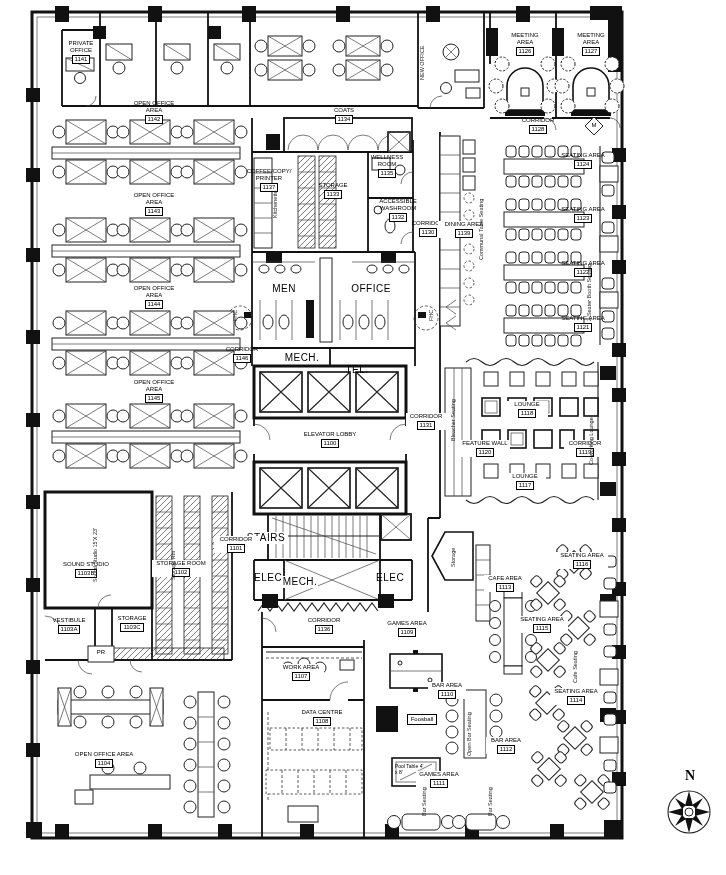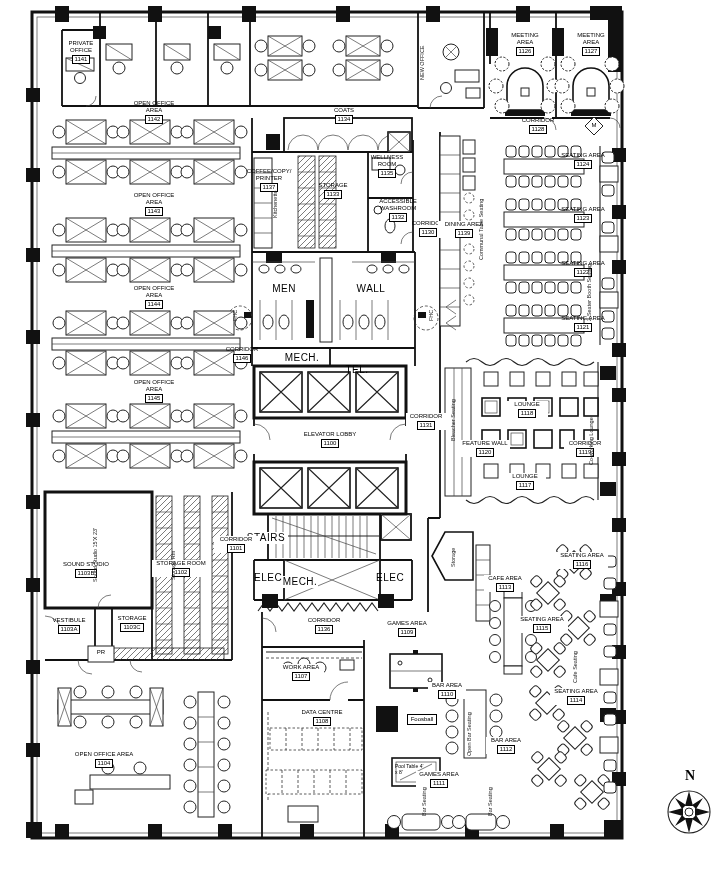--- a/index.html
+++ b/index.html
@@ -508,21 +508,21 @@
 <div class="lbl" style="left:516px;top:117px;width:44px"><div class="nm">CORRIDOR</div><div class="num">1128</div></div>
 <div class="lbl" style="left:438px;top:221px;width:52px;background:#fff"><div class="nm">DINING AREA</div><div class="num">1139</div></div>
 <div class="lbl" style="left:558px;top:152px;width:50px"><div class="nm">SEATING AREA</div><div class="num">1124</div></div>
 <div class="lbl" style="left:558px;top:206px;width:50px"><div class="nm">SEATING AREA</div><div class="num">1123</div></div>
 <div class="lbl" style="left:558px;top:260px;width:50px"><div class="nm">SEATING AREA</div><div class="num">1122</div></div>
 <div class="lbl" style="left:558px;top:315px;width:50px"><div class="nm">SEATING AREA</div><div class="num">1121</div></div>
 <div class="lbl big" style="left:266px;top:283px;width:36px">
       <div class="nm">MEN</div>
     </div>
 <div class="lbl big" style="left:348px;top:283px;width:46px">
-      <div class="nm">WALL</div>
+      <div class="nm">OFFICE</div>
     </div>
 <div class="lbl big" style="left:284px;top:352px;width:36px">
       <div class="nm">MECH.</div>
     </div>
 <div class="lbl big" style="left:342px;top:364px;width:30px">
       <div class="nm">TEL.</div>
     </div>
 <div class="lbl" style="left:300px;top:431px;width:60px"><div class="nm">ELEVATOR LOBBY</div><div class="num">1100</div></div>
 <div class="lbl" style="left:406px;top:413px;width:40px;background:#fff"><div class="nm">CORRIDOR</div><div class="num">1131</div></div>
 <div class="lbl big" style="left:244px;top:532px;width:44px;background:#fff">

